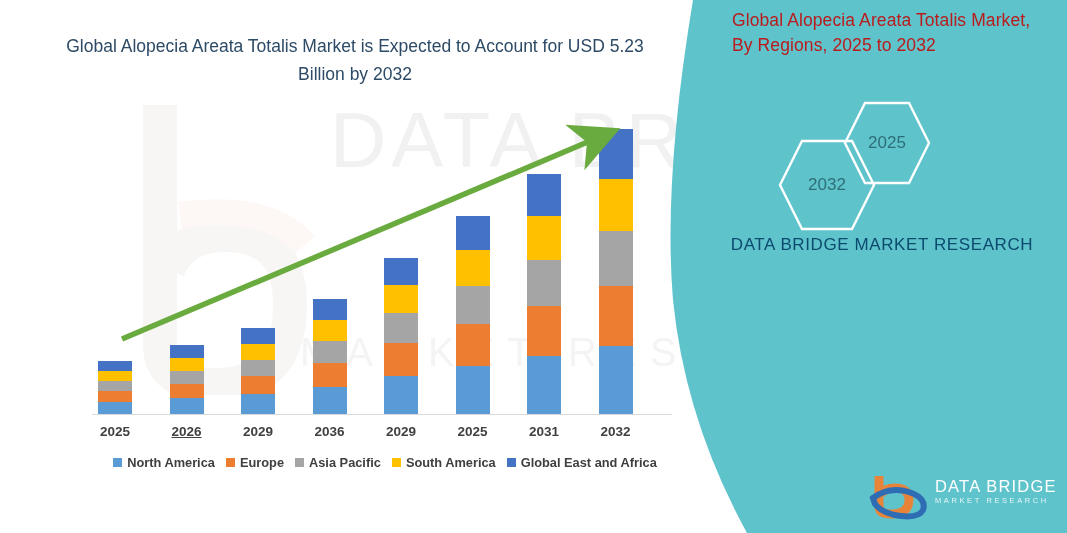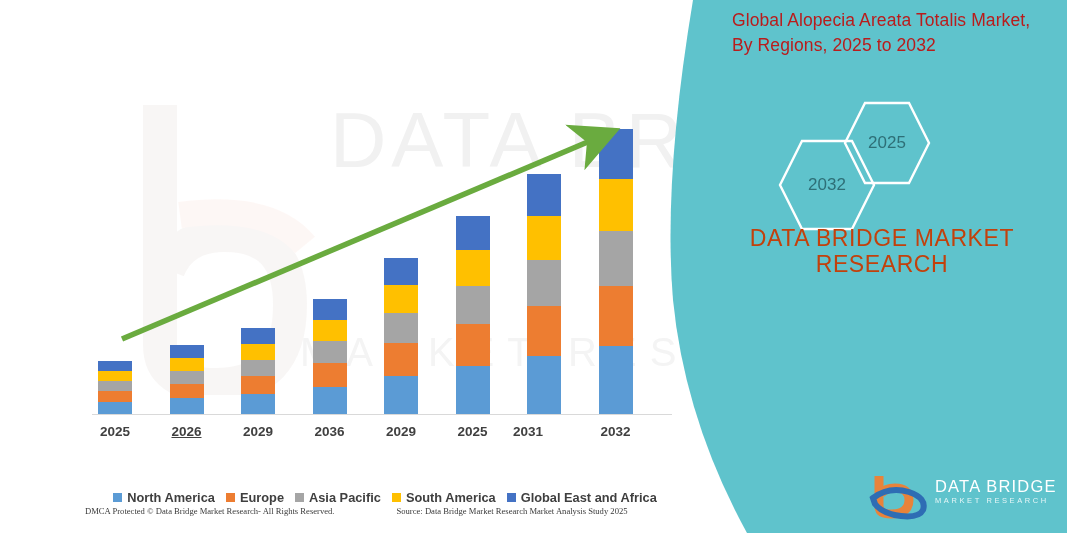--- a/index.html
+++ b/index.html
@@ -19,22 +19,22 @@
   }
   #rightPanel svg.shape{position:absolute;top:0;left:0;}
 
   #panelTitle{
     position:absolute;top:8px;left:85px;width:310px;
     color:#b91c1c;font-size:17.5px;line-height:25px;
     font-family:"Liberation Sans", sans-serif;
     letter-spacing:.1px;
   }
   #panelBrand{
-    position:absolute;top:225px;left:70px;width:330px;
-    text-align:center;color:#c2410c;font-size:23px;line-height:26px;
+    position:absolute;top:232px;left:70px;width:330px;
+    text-align:center;color:#0c4a6e;font-size:17px;line-height:26px;
     letter-spacing:.6px;
   }
 
   .hexwrap{position:absolute;}
   .hexlabel{
     position:absolute;width:100%;text-align:center;
     color:#2e6f77;font-size:17px;top:50%;transform:translateY(-50%);
     font-family:"Liberation Sans", sans-serif;
   }
 
@@ -79,21 +79,21 @@
     background:#d9d9d9;
   }
   .xlabel{
     position:absolute;top:424px;width:70px;text-align:center;
     font-size:13.5px;font-weight:bold;color:#404040;
   }
 
   #legend{
     position:absolute;left:95px;top:455px;width:580px;
     display:flex;justify-content:center;align-items:center;gap:11px;
-    font-size:12.8px;font-weight:bold;color:#3f3f3f;margin-top:35px;
+    font-size:12.8px;font-weight:bold;color:#3f3f3f;
   }
   .legitem{display:flex;align-items:center;gap:5px;white-space:nowrap;}
   .swatch{width:9px;height:9px;display:inline-block;}
 
   #footer{
     position:absolute;left:85px;top:506px;width:600px;
     font-family:"Liberation Serif", serif;font-size:8.6px;color:#3a3a3a;
     display:flex;gap:46px;
   }
   #footer .fsrc{margin-left:16px;}
@@ -105,20 +105,21 @@
 
   <div id="watermark">
     <svg id="wmB" viewBox="0 0 220 300">
       <path d="M40 10 L40 250 Q40 290 95 290 Q170 290 170 210 Q170 140 105 140 Q62 140 48 175" fill="none" stroke="#f2eeec" stroke-width="34" stroke-linecap="butt"></path>
       <path d="M60 120 Q150 108 185 150" fill="none" stroke="#fdf0ec" stroke-width="26"></path>
     </svg>
     <div id="wmText1">DATA BRIDGE</div>
     <div id="wmText2">MARKET RESEARCH</div>
   </div>
 
+  <div id="chartTitle">Global Alopecia Areata Totalis Market is Expected to Account for USD 5.23 Billion by 2032</div>
 
   <div id="plot">
 
     <div id="bars">
         <div class="bar" style="left: 98px; bottom: 66px;">
           <div class="seg" style="height: 10px; background: rgb(68, 114, 196);"></div>
           <div class="seg" style="height: 10px; background: rgb(255, 192, 0);"></div>
           <div class="seg" style="height: 10px; background: rgb(165, 165, 165);"></div>
           <div class="seg" style="height: 11px; background: rgb(237, 125, 49);"></div>
           <div class="seg" style="height: 12px; background: rgb(91, 155, 213);"></div>
@@ -185,21 +186,21 @@
   </div>
 
   <div id="axisline"></div>
   <div id="xlabels">
       <div class="xlabel" style="left: 80px;">2025</div>
       <div class="xlabel" style="left: 151.5px; text-decoration: underline;">2026</div>
       <div class="xlabel" style="left: 223px;">2029</div>
       <div class="xlabel" style="left: 294.5px;">2036</div>
       <div class="xlabel" style="left: 366px;">2029</div>
       <div class="xlabel" style="left: 437.5px;">2025</div>
-      <div class="xlabel" style="left: 493px;">2031</div>
+      <div class="xlabel" style="left: 509px;">2031</div>
       <div class="xlabel" style="left: 580.5px;">2032</div>
     </div>
 
   <div id="legend">
       <div class="legitem">
         <span class="swatch" style="background: rgb(91, 155, 213);"></span>
         <span>North America</span>
       </div>
       <div class="legitem">
         <span class="swatch" style="background: rgb(237, 125, 49);"></span>
@@ -212,24 +213,20 @@
       <div class="legitem">
         <span class="swatch" style="background: rgb(255, 192, 0);"></span>
         <span>South America</span>
       </div>
       <div class="legitem">
         <span class="swatch" style="background: rgb(68, 114, 196);"></span>
         <span>Global East and Africa</span>
       </div>
     </div>
 
-  <div id="footer">
-    <span class="fcopy">DMCA Protected © Data Bridge Market Research-  All Rights Reserved.</span>
-    <span class="fsrc">Source: Data Bridge Market Research  Market Analysis Study 2025</span>
-  </div>
 
   <div id="rightPanel">
     <svg class="shape" width="420" height="533" viewBox="0 0 420 533">
       <path d="M46 0 L420 0 L420 533 L100 533 Q38 420 26 300 Q16 180 46 0 Z" fill="#5FC3CC"></path>
       <path d="M46 0 Q10 190 26 300 Q40 420 100 533 L60 533 Q0 410 0 270 Q0 130 20 0 Z" fill="#ffffff" opacity="0"></path>
     </svg>
 
     <div id="panelTitle">Global Alopecia Areata Totalis Market, By Regions, 2025 to 2032</div>
 
     <div class="hexwrap" style="left:130px;top:137px;width:100px;height:96px;">

